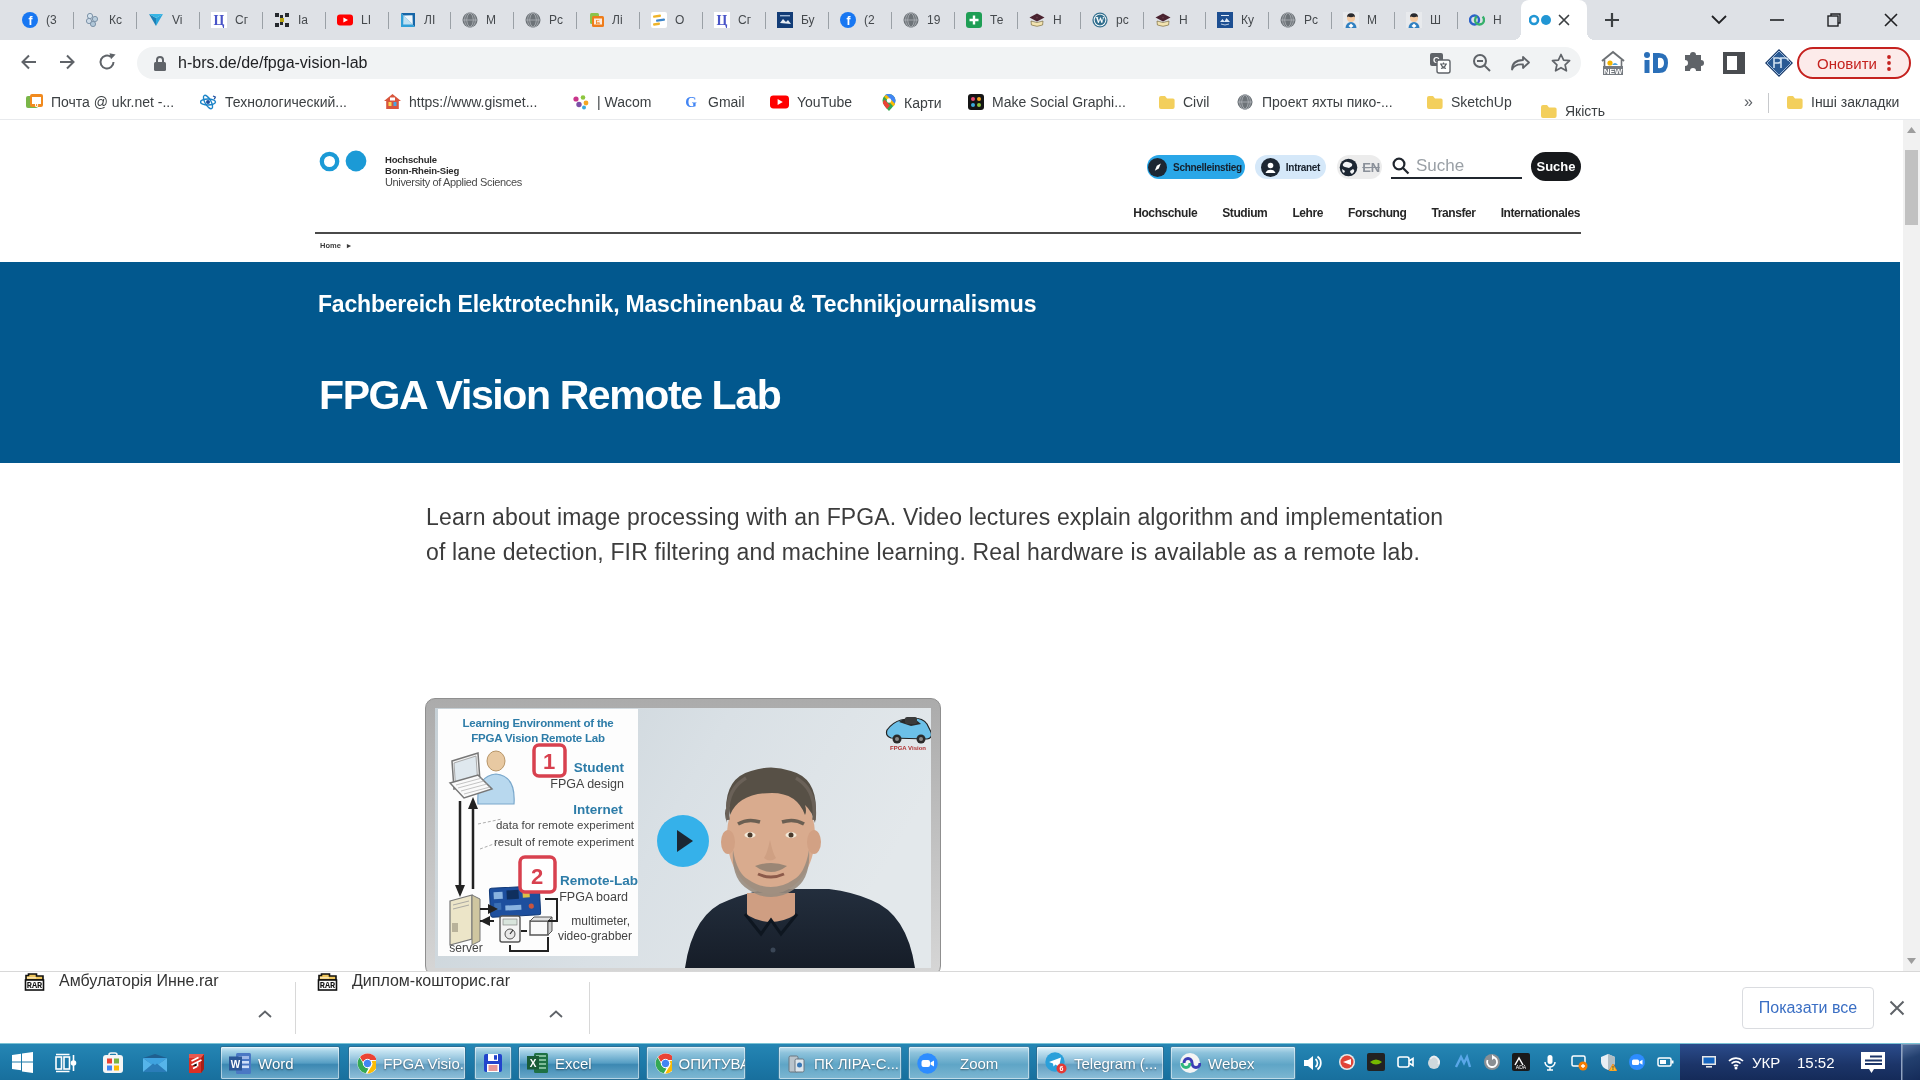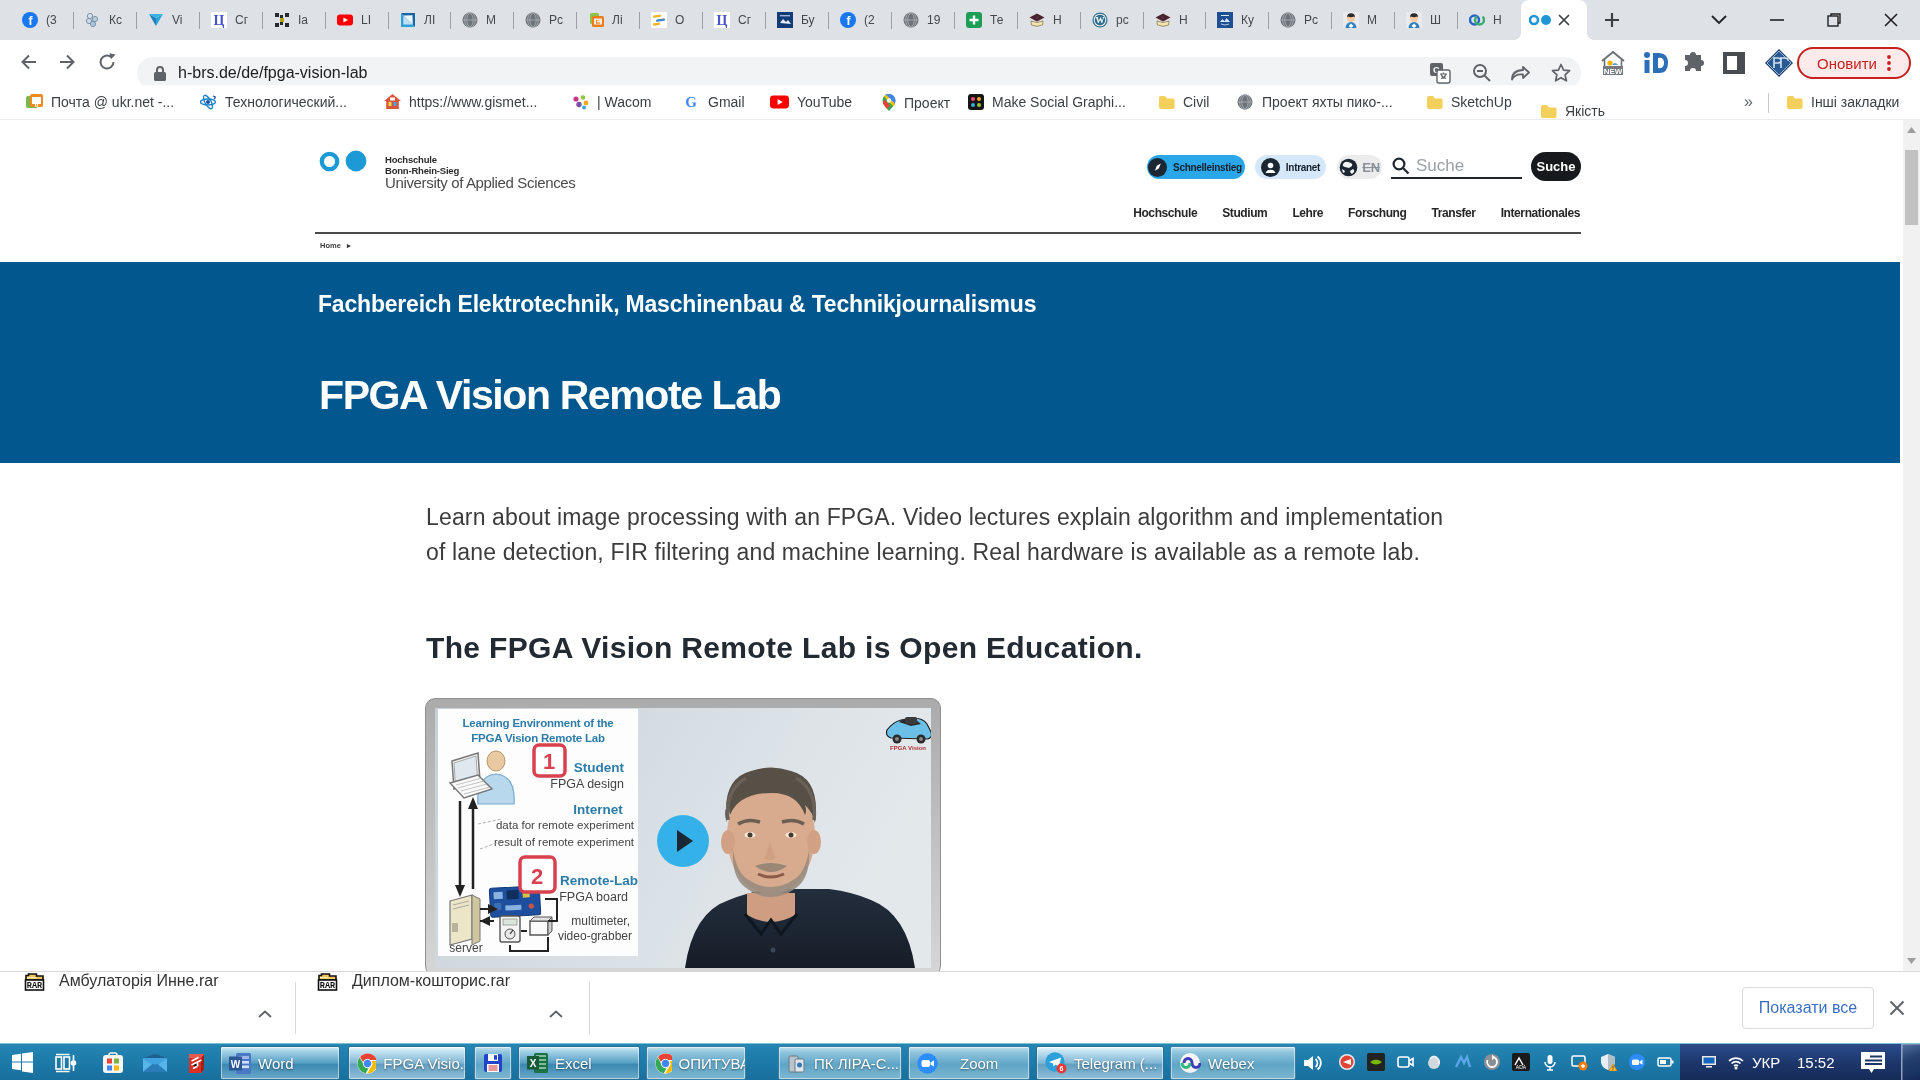--- a/index.html
+++ b/index.html
@@ -11,34 +11,34 @@
 .tab { position:absolute; top:0; height:40px; display:flex; align-items:center; padding-left:12px; }
 .tab .fav { width:16px; height:16px; flex:0 0 16px; }
 .tab .ttl { margin-left:8px; font-size:12px; color:#45494d; white-space:nowrap; overflow:hidden; }
 .tabsep { position:absolute; top:12px; width:1px; height:17px; background:#9aa0a6; }
 #activetab { position:absolute; left:1521px; top:0px; width:66px; height:40px; background:#fff; border-radius:8px 8px 0 0; }
 #activetab:before { content:""; position:absolute; left:-8px; bottom:0; width:8px; height:8px; background:radial-gradient(circle at 0 0, transparent 8px, #fff 8px); }
 #activetab:after { content:""; position:absolute; right:-8px; bottom:0; width:8px; height:8px; background:radial-gradient(circle at 8px 0, transparent 8px, #fff 8px); }
 
 
 #toolbar { position:absolute; left:0; top:40px; width:1920px; height:45px; background:#fff; }
-#omnibox { position:absolute; left:137px; top:17px; width:1444px; height:32px; background:#f1f3f4; border-radius:16px; display:flex; align-items:center; }
+#omnibox { position:absolute; left:137px; top:7px; width:1444px; height:32px; background:#f1f3f4; border-radius:16px; display:flex; align-items:center; }
 #url { position:absolute; left:41px; top:0; height:32px; line-height:32px; font-size:16px; color:#202124; }
 #updbtn { position:absolute; left:1797px; top:7px; width:114px; height:32px; border:2px solid #c5221f; background:#fcebea; border-radius:16px; color:#c5221f; font-size:15px; display:flex; align-items:center; justify-content:center; }
 
 
 #bookmarks { position:absolute; left:0; top:85px; width:1920px; height:35px; background:#fff; display:flex; align-items:center; border-bottom:1px solid #e8eaed; box-sizing:border-box; }
 .bm { display:flex; align-items:center; margin-left:16px; white-space:nowrap; }
 .bm .bmt { margin-left:8px; font-size:14px; color:#3c4043; }
 
 
 #page { position:absolute; left:0; top:120px; width:1920px; height:853px; background:#fff; overflow:hidden; }
 #hbrslogo { position:absolute; left:316px; top:26px; }
 #logotext { position:absolute; left:385px; top:33.5px; font-size:9.5px; color:#2b2b2b; line-height:11.5px; font-weight:bold; letter-spacing:-0.2px; }
-#logotext .sub { font-weight:normal; color:#4a4a4a; font-size:15px; letter-spacing:-0.35px; }
+#logotext .sub { font-weight:normal; color:#4a4a4a; font-size:11px; letter-spacing:-0.35px; }
 .pill { position:absolute; height:24px; border-radius:12px; display:flex; align-items:center; font-size:10px; font-weight:bold; color:#16202c; letter-spacing:-0.3px; }
 #suchebtn { position:absolute; left:1531px; top:32px; width:50px; height:29px; background:#17191c; color:#fff; border-radius:15px; font-size:13px; font-weight:bold; display:flex; align-items:center; justify-content:center; }
 #mainnav { position:absolute; top:86px; right:340px; display:flex; gap:25px; font-size:12px; font-weight:bold; color:#262626; letter-spacing:-0.4px; }
 #navrule { position:absolute; left:315px; top:112px; width:1266px; height:1.5px; background:#4a4a4a; }
 #crumb { position:absolute; left:320px; top:121px; font-size:7.5px; font-weight:bold; color:#3a3a3a; }
 #banner { position:absolute; left:0; top:142px; width:1900px; height:201px; background:#02588e; }
 #banner h3 { position:absolute; left:318px; top:29px; font-size:23px; color:#ffffff; font-weight:bold; letter-spacing:-0.2px; }
 #banner h1 { position:absolute; left:319px; top:110px; font-size:41px; color:#fff; font-weight:bold; letter-spacing:-1.4px; }
 #para { position:absolute; left:426px; top:380px; font-size:23px; line-height:34.5px; color:#3c3c3c; letter-spacing:0.15px; }
 #h2 { position:absolute; left:426px; top:511px; font-size:30px; font-weight:bold; color:#232a31; letter-spacing:0.33px; }
@@ -443,21 +443,21 @@
         <span class="bmt">YouTube</span>
       </div>
     <div class="bm" style="position:absolute;left:882px;top:9px;margin:0">
         <svg width="14" height="17">
           <path d="M7 0 a6.5 6.5 0 0 1 6.5 6.5 q0 4 -6.5 10.5 q-6.5 -6.5 -6.5 -10.5 a6.5 6.5 0 0 1 6.5 -6.5" fill="#34a853"></path>
           <path d="M7 0 a6.5 6.5 0 0 1 6.5 6.5 q0 1.8 -1.5 4 l-9 -9.5 a6.5 6.5 0 0 1 4 -1" fill="#4285f4"></path>
           <path d="M2 2.5 l9.5 10 q1 -1.2 1.6 -2.5 l-8.6 -9 q-1.5 .5 -2.5 1.5" fill="#fbbc04"></path>
           <path d="M.8 9 q1.5 3 4.2 6 l3 -3.5 -5.5 -6 q-1.5 1.5 -1.7 3.5" fill="#ea4335"></path>
           <circle cx="7" cy="6.5" r="2.2" fill="#fff"></circle>
         </svg>
-        <span class="bmt">Проект</span>
+        <span class="bmt">Карти</span>
       </div>
     <div class="bm" style="position:absolute;left:968px;top:9px;margin:0">
         <svg width="16" height="16">
           <rect width="16" height="16" rx="3" fill="#151515"></rect>
           <circle cx="5" cy="5" r="2" fill="#e94c74"></circle>
           <circle cx="11" cy="5" r="2" fill="#f5a623"></circle>
           <circle cx="5" cy="11" r="2" fill="#3ba9db"></circle>
           <circle cx="11" cy="11" r="2" fill="#8dc63f"></circle>
         </svg>
         <span class="bmt">Make Social Graphi...</span>
@@ -543,21 +543,20 @@
         <span>Transfer</span>
         <span>Internationales</span>
     </div>
     <div id="navrule"></div>
     <div id="crumb">Home&nbsp;&nbsp;&nbsp;▸</div>
     <div id="banner">
       <h3>Fachbereich Elektrotechnik, Maschinenbau &amp; Technikjournalismus</h3>
       <h1>FPGA Vision Remote Lab</h1>
     </div>
     <div id="para">Learn about image processing with an FPGA. Video lectures explain algorithm and implementation<br>of lane detection, FIR filtering and machine learning. Real hardware is available as a remote lab.</div>
-    <div id="h2">The FPGA Vision Remote Lab is Open Education.</div>
 
     <div id="video">
       <div id="vidinner">
         <svg width="498" height="260" style="position:absolute;left:0;top:0">
           <defs>
             <linearGradient id="vbg" x1="0" y1="0" x2="1" y2="0.3">
               <stop offset="0" stop-color="#c6d0d6"></stop>
                 <stop offset="0.55" stop-color="#d9e0e5"></stop>
                 <stop offset="1" stop-color="#e3e8eb"></stop>
             </linearGradient>

